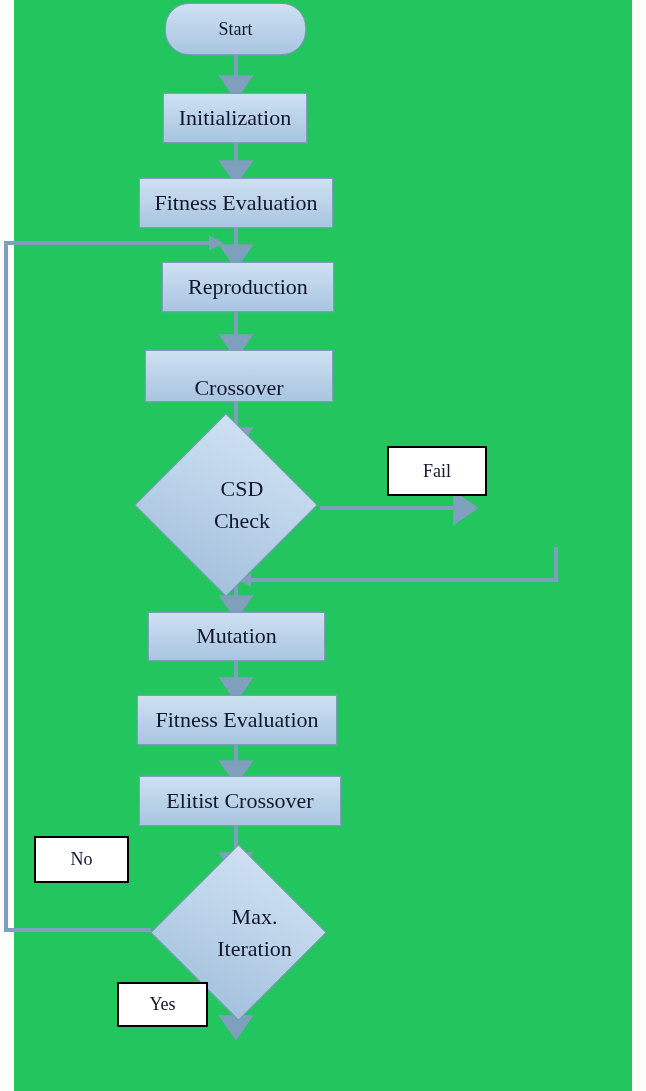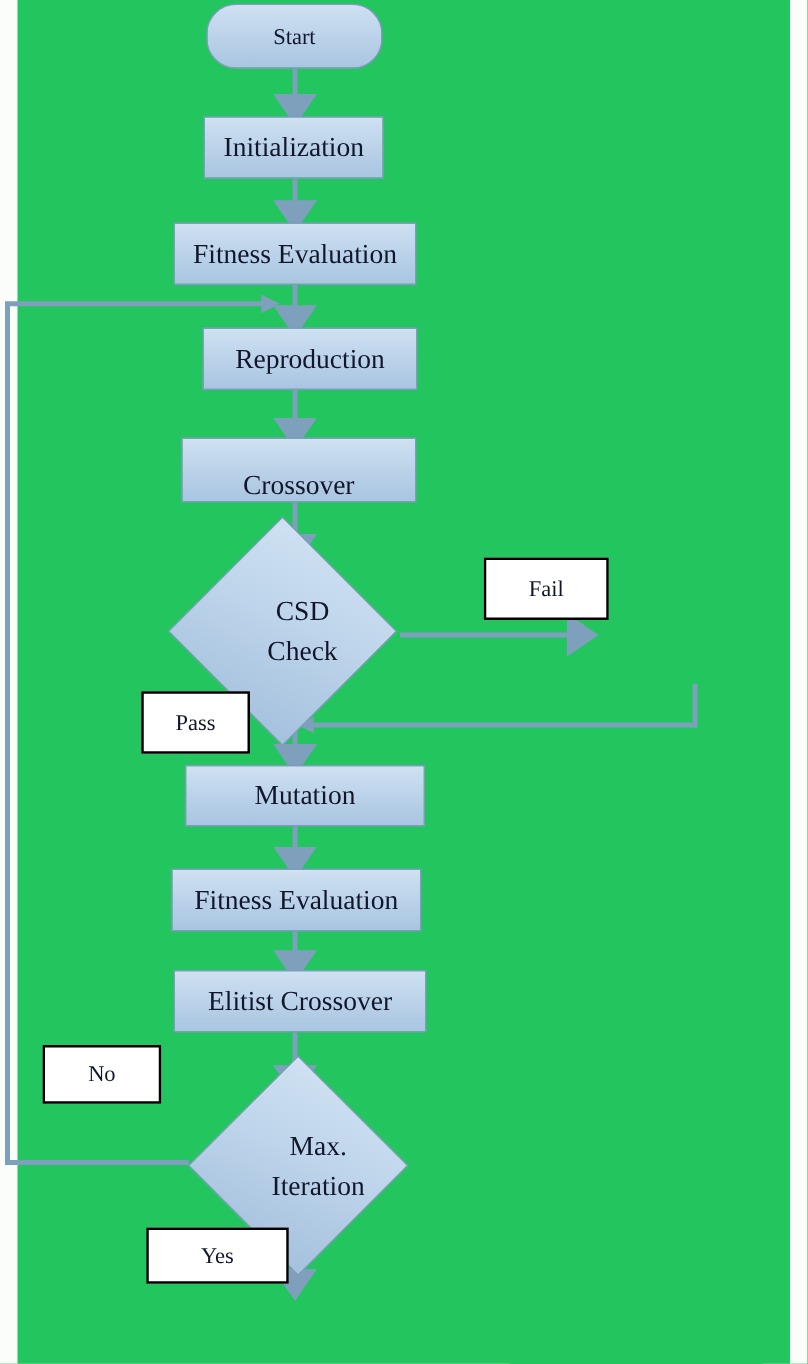--- a/index.html
+++ b/index.html
@@ -136,21 +136,21 @@
 
   <div class="diamond" style="left:161px;top:440px;width:130px;height:130px;">
     <div class="dshape"></div>
     <div class="dtext twoline">
       <span>CSD</span>
       <span>Check</span>
     </div>
   </div>
 
 
-  <div class="node rect" style="left:148px;top:612px;width:192px;height:49px;">
+  <div class="node rect" style="left:148px;top:612px;width:177px;height:49px;">
     <span>Mutation</span>
   </div>
 
   <div class="node rect" style="left:137px;top:695px;width:200px;height:50px;">
     <span>Fitness Evaluation</span>
   </div>
 
   <div class="node rect" style="left:139px;top:776px;width:202px;height:50px;">
     <span>Elitist Crossover</span>
   </div>
@@ -161,25 +161,22 @@
       <span>Max.</span>
       <span>Iteration</span>
     </div>
   </div>
 
 
   <div class="label-box" style="left:339px;top:446px;width:100px;height:50px;margin-left:48px;">
     <span>Fail</span>
   </div>
 
-  <div class="label-box" style="left:113px;top:553px;width:87px;height:50px;">
-    <span>Pass</span>
-  </div>
 
   <div class="label-box" style="left:34px;top:836px;width:95px;height:47px;">
     <span>No</span>
   </div>
 
-  <div class="label-box" style="left:117px;top:982px;width:114px;height:45px;">
+  <div class="label-box" style="left:117px;top:982px;width:91px;height:45px;">
     <span>Yes</span>
   </div>
 
 </div>
 
 </body></html>

